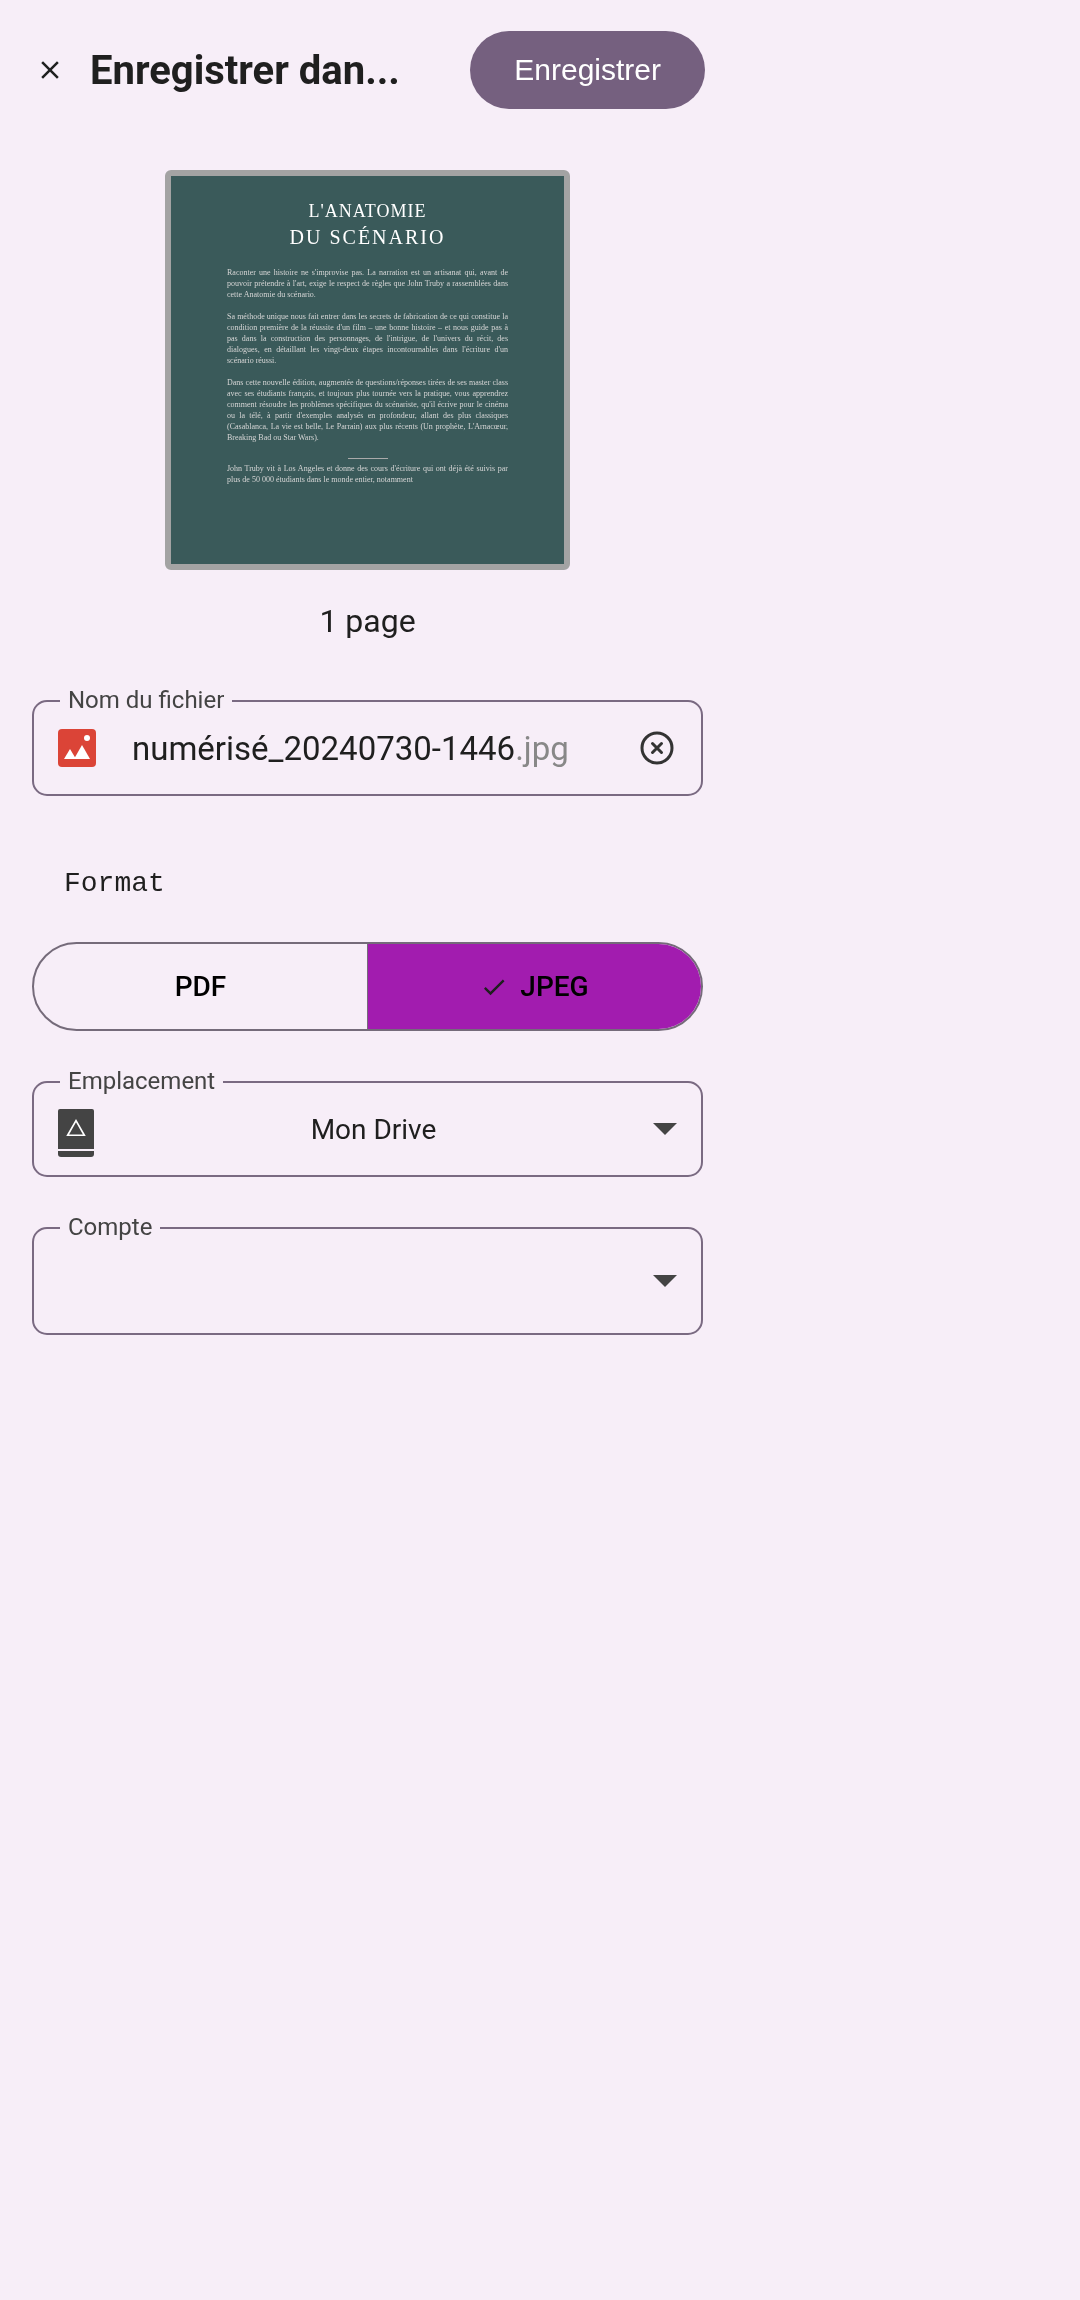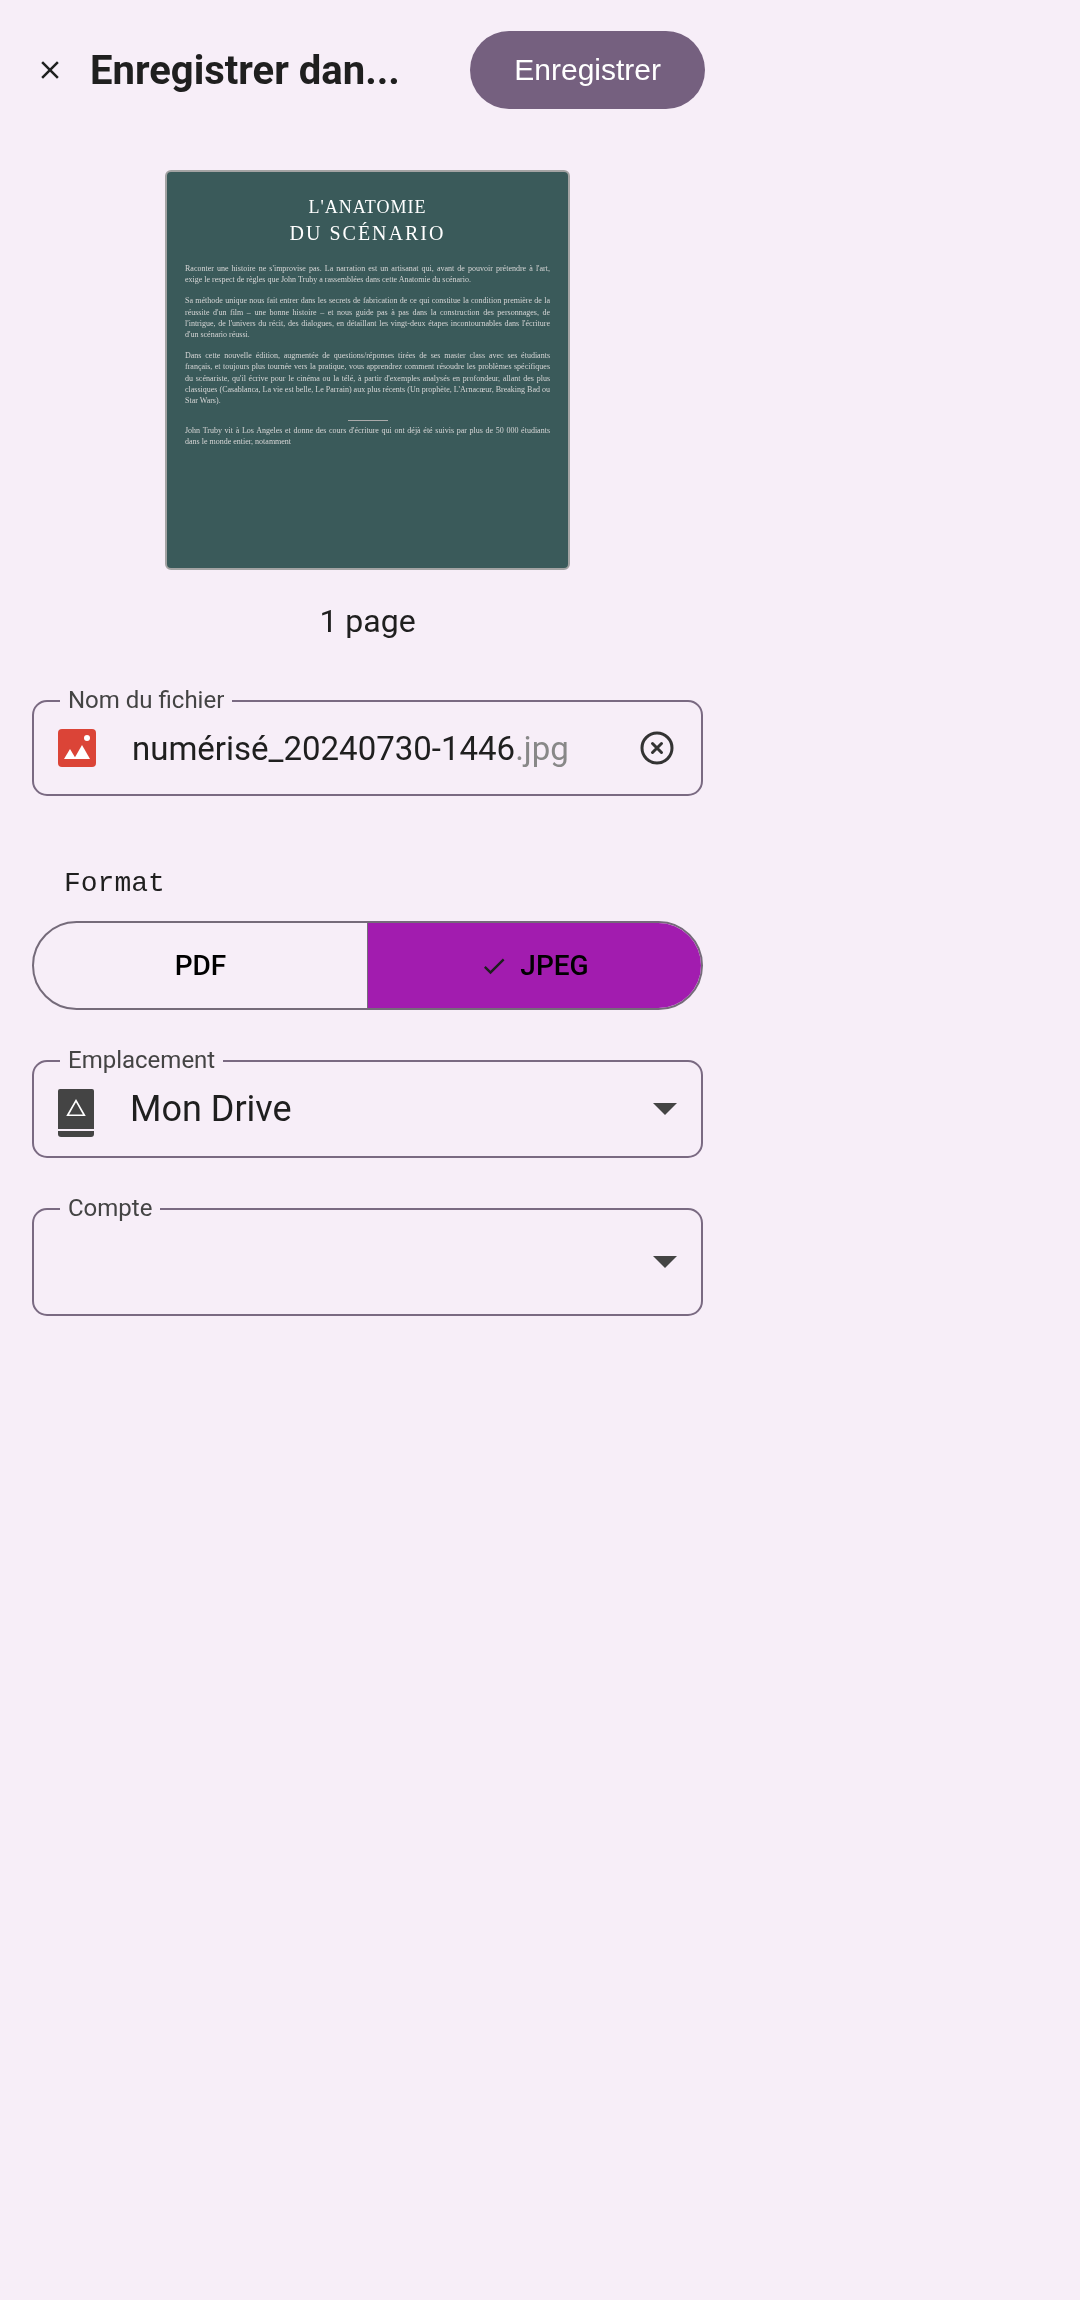--- a/index.html
+++ b/index.html
@@ -48,23 +48,23 @@
     .preview-container {
       display: flex;
       flex-direction: column;
       align-items: center;
       padding: 30px 0 10px;
     }
     .preview-image {
       width: 405px;
       height: 400px;
       background: #3a5a5a;
-      border: 2px solid #a3a3a3;
+      border: 6px solid #a3a3a3;
       border-radius: 6px;
-      padding: 25px 18px;
+      padding: 25px 56px;
       display: flex;
       flex-direction: column;
       align-items: center;
       color: #e8e8e8;
       font-family: serif;
     }
     .preview-title {
       font-size: 18px;
       letter-spacing: 1px;
       text-align: center;
@@ -171,21 +171,21 @@
     .clear-icon svg { width: 36px; height: 36px; }
     .format-label {
       font-size: 28px;
       color: #1f1f1f;
       margin-top: 72px;
       margin-left: 32px;
       font-family: Liberation Mono, monospace;
     }
     .segmented {
       display: flex;
-      margin-top: 22px;
+      margin-top: 43px;
       border: 2px solid #756b7a;
       border-radius: 50px;
       overflow: hidden;
     }
     .segment {
       flex: 1;
       padding: 26px 0;
       text-align: center;
       font-size: 28px;
       font-weight: 500;
@@ -214,22 +214,23 @@
       bottom: -8px;
       left: 0;
       width: 36px;
       height: 6px;
       background: #444;
       border-radius: 0 0 3px 3px;
     }
     .drive-icon svg { width: 20px; height: 20px; }
     .location-text {
       flex: 1;
-      font-size: 36px;
+      font-size: 28px;
       color: #1f1f1f;
+      text-align: center;
     }
     .dropdown-icon {
       width: 0;
       height: 0;
       border-left: 12px solid transparent;
       border-right: 12px solid transparent;
       border-top: 12px solid #444;
     }
     .account-box {
       min-height: 108px;

